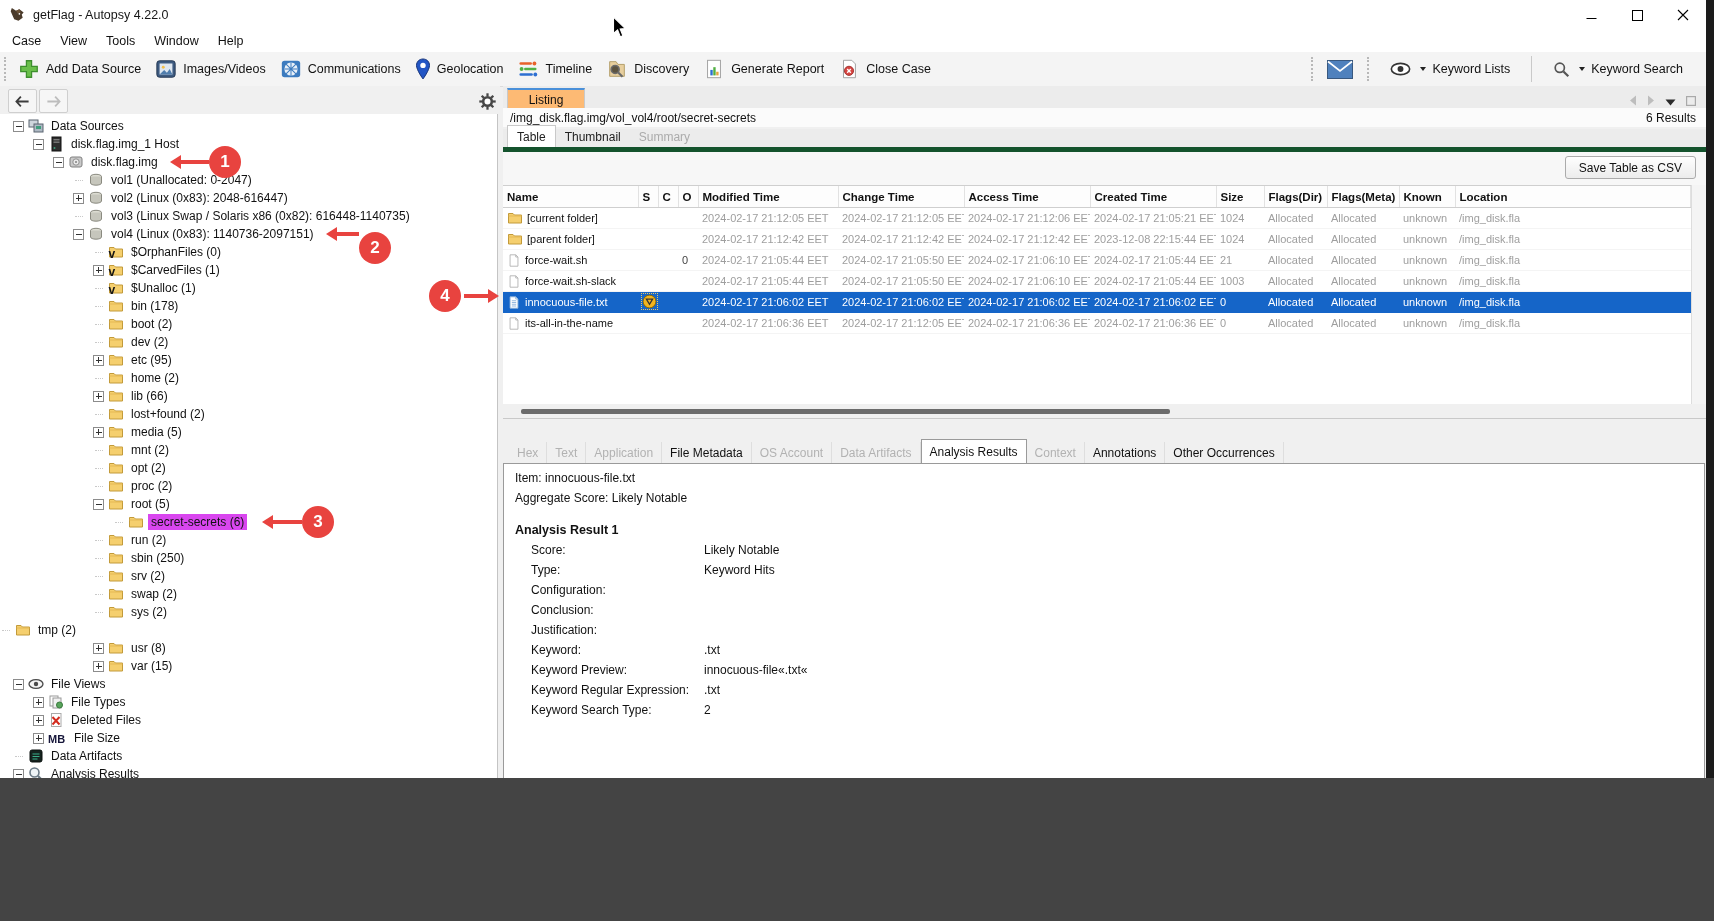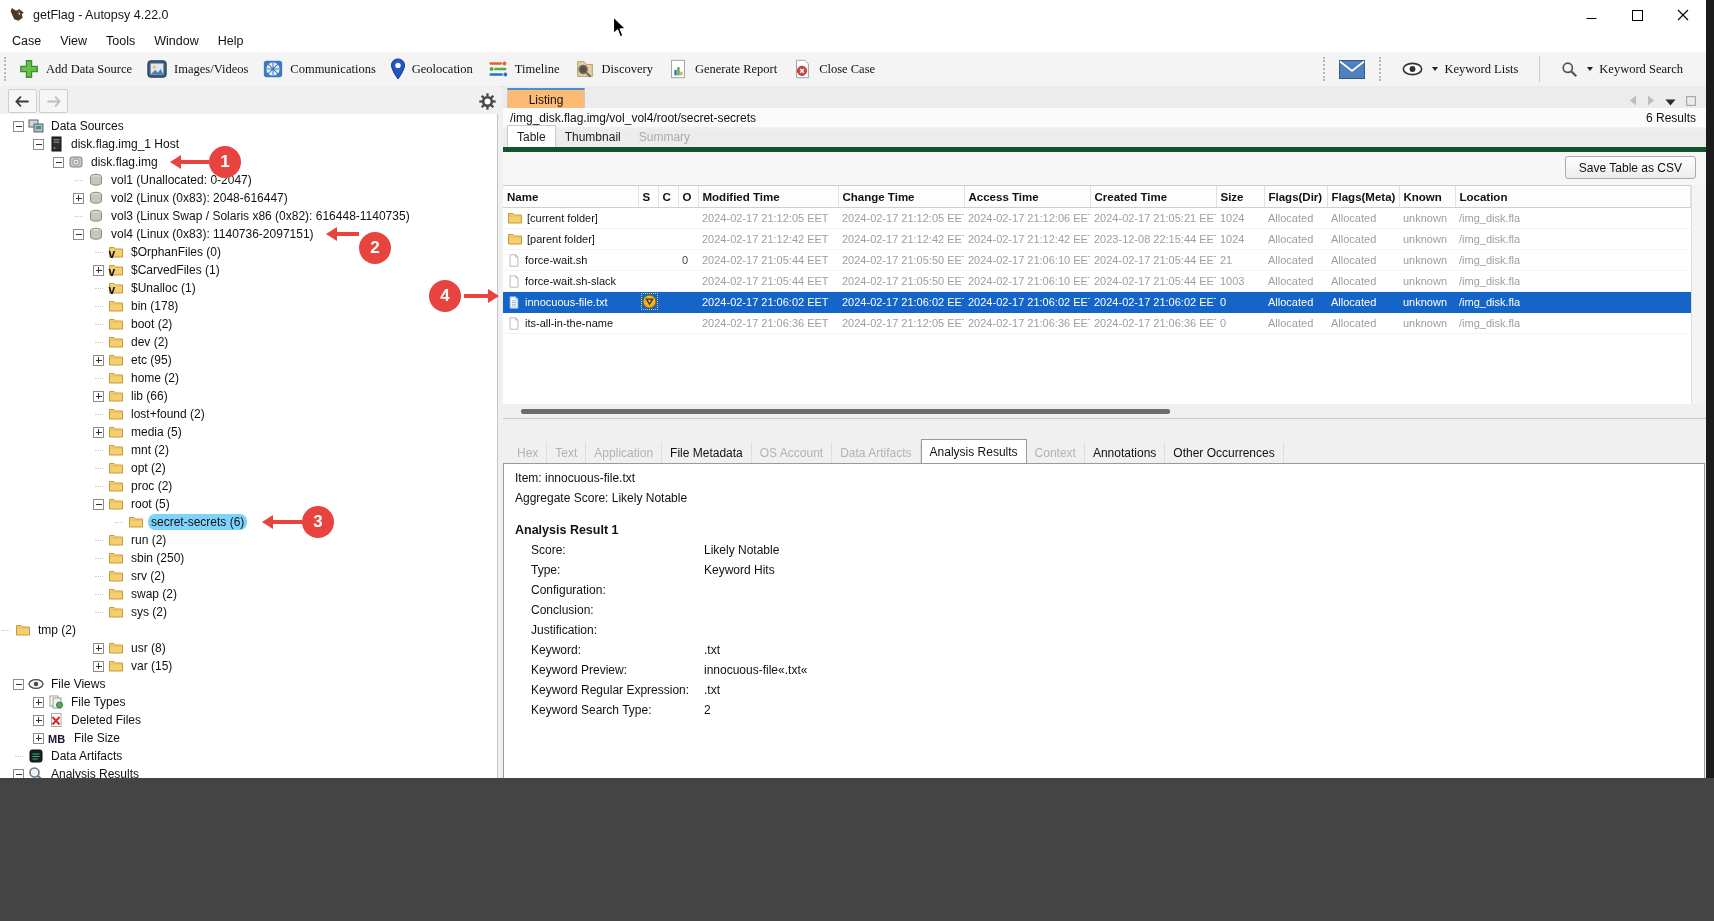--- a/index.html
+++ b/index.html
@@ -16,21 +16,21 @@
 
   
   .menubar{position:absolute;left:0;top:30px;width:100%;height:22px;background:#fff;border-bottom:1px solid #ededed;
            display:flex;align-items:center;padding-left:9px;gap:13px;font-size:12.5px;color:#111;}
   .menu-item{padding:1px 3px;white-space:nowrap;}
 
   
   .toolbar{position:absolute;left:0;top:52px;width:100%;height:34px;background:#f4f4f4;border-bottom:1px solid #dcdcdc;
            display:flex;align-items:center;}
   .tb-handle{width:0;height:24px;border-left:2px dotted #b8b8b8;margin:0 5px 0 4px;}
-  .tb-item{display:flex;align-items:center;gap:6px;padding:0 7px;font-size:12.5px;color:#111;white-space:nowrap;font-family:Liberation Serif, serif;}
+  .tb-item{display:flex;align-items:center;gap:6px;padding:0 7px;font-size:12.5px;color:#111;white-space:nowrap;}
   .tb-icon{display:flex;align-items:center;}
   .tb-right{position:absolute;right:16px;top:0;height:34px;display:flex;align-items:center;}
   .tb-sep-dot{width:0;height:24px;border-left:2px dotted #b8b8b8;margin:0 14px;}
   .tb-sep{width:0;height:26px;border-left:1px solid #c9c9c9;margin:0 14px;}
   .caret-down{width:0;height:0;border-left:3.5px solid transparent;border-right:3.5px solid transparent;
               border-top:4.5px solid #222;margin-left:3px;}
 
   
   .left-topbar{position:absolute;left:0;top:86px;width:500px;height:28px;background:#f0f0f0;}
   .nav-btn{position:absolute;top:3px;width:27px;height:22px;background:#f6f6f6;border:1px solid #cfcfcf;
@@ -40,21 +40,21 @@
         overflow:hidden;padding-top:3px;box-sizing:content-box;}
   .tree-row{height:18px;display:flex;align-items:center;font-size:12px;color:#111;white-space:nowrap;}
   .exp{width:11px;height:11px;box-sizing:border-box;border:1px solid #8c8c8c;background:#fff;position:relative;
        flex:0 0 11px;margin-right:1px;}
   .exp::before{content:"";position:absolute;left:1.5px;right:1.5px;top:4px;border-top:1px solid #333;}
   .exp.closed::after{content:"";position:absolute;top:1.5px;bottom:1.5px;left:4px;border-left:1px solid #333;}
   .exp-spacer{flex:0 0 12px;}
   .exp-spacer::before{content:"";display:block;width:8px;border-top:1px dotted #c9c9c9;margin-left:2px;}
   .tree-icon{flex:0 0 17px;height:16px;margin:0 3px 0 3px;display:flex;align-items:center;}
   .tree-label{padding:1px 3px;}
-  .tree-label.selected{background:#7dd3fc;border-radius:7px;}
+  .tree-label.selected{background:#d946ef;}
 
   
   .tabstrip{position:absolute;left:503px;top:86px;width:1203px;height:24px;background:#ececec;border-bottom:1px solid #d5d5d5;}
   .listing-tab{position:absolute;left:4px;top:2px;width:78px;height:22px;background:#fdba74;border:1px solid #c9c9c9;border-bottom:none;
                border-top:2px solid var(--tab-accent);display:flex;align-items:center;justify-content:center;font-size:12px;color:#111;box-sizing:border-box;}
   .nav-icons{position:absolute;right:10px;top:6px;display:flex;gap:10px;align-items:center;}
   .pathbar{position:absolute;left:503px;top:108px;width:1203px;height:19px;background:#fbfbfb;display:flex;
            align-items:center;justify-content:space-between;font-size:12px;color:#111;}
   .path-text{padding-left:7px;}
   .result-count{padding-right:10px;}

